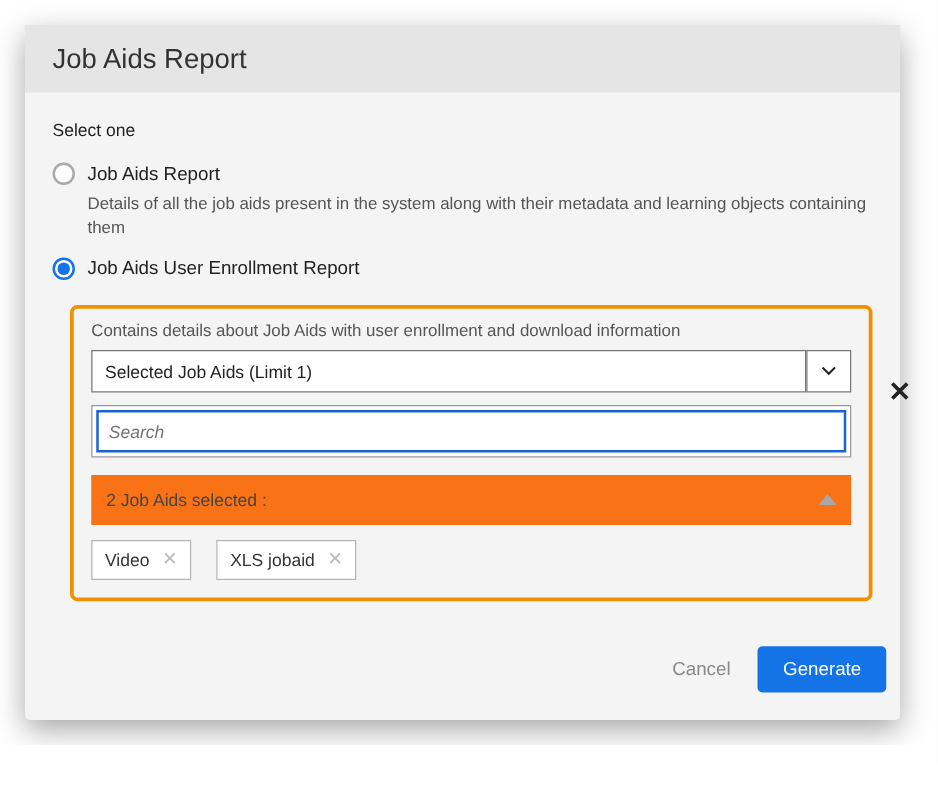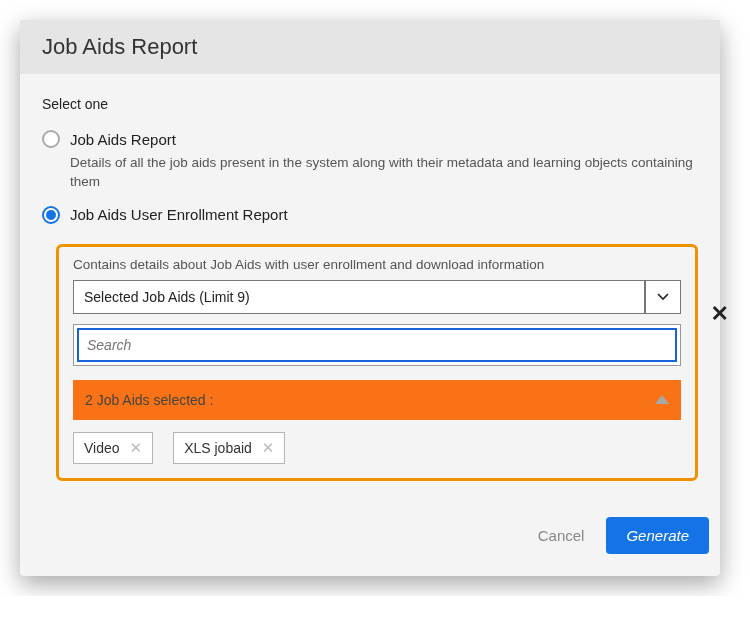--- a/index.html
+++ b/index.html
@@ -175,21 +175,20 @@
       cursor: pointer;
     }
     .btn-primary {
       background: #1473e6;
       color: #fff;
       border: none;
       border-radius: 4px;
       padding: 10px 20px;
       font-size: 15px;
       cursor: pointer;
-      font-style: italic;
     }
   </style>
 </head>
 <body>
 
 <div class="modal">
   <div class="modal-header">Job Aids Report</div>
 
   <div class="modal-body">
     <div class="section-label">Select one</div>
@@ -202,21 +201,21 @@
 
     <div class="radio-row">
       <div class="radio selected"></div>
       <div class="radio-label">Job Aids User Enrollment Report</div>
     </div>
 
     <div class="highlight-box">
       <div class="enroll-desc">Contains details about Job Aids with user enrollment and download information</div>
 
       <div class="select-row">
-        <div class="select-box">Selected Job Aids (Limit 9)</div>
+        <div class="select-box">Selected Job Aids (Limit 1)</div>
         <div class="select-caret">
           <svg width="12" height="8" viewBox="0 0 12 8">
               <path d="M1 1 L6 6 L11 1" stroke="#222" stroke-width="1.6" fill="none"></path>
             </svg>
         </div>
       </div>
 
       <div class="search-wrap">
         <input class="search-input" type="text" placeholder="Search" style="">
       </div>

